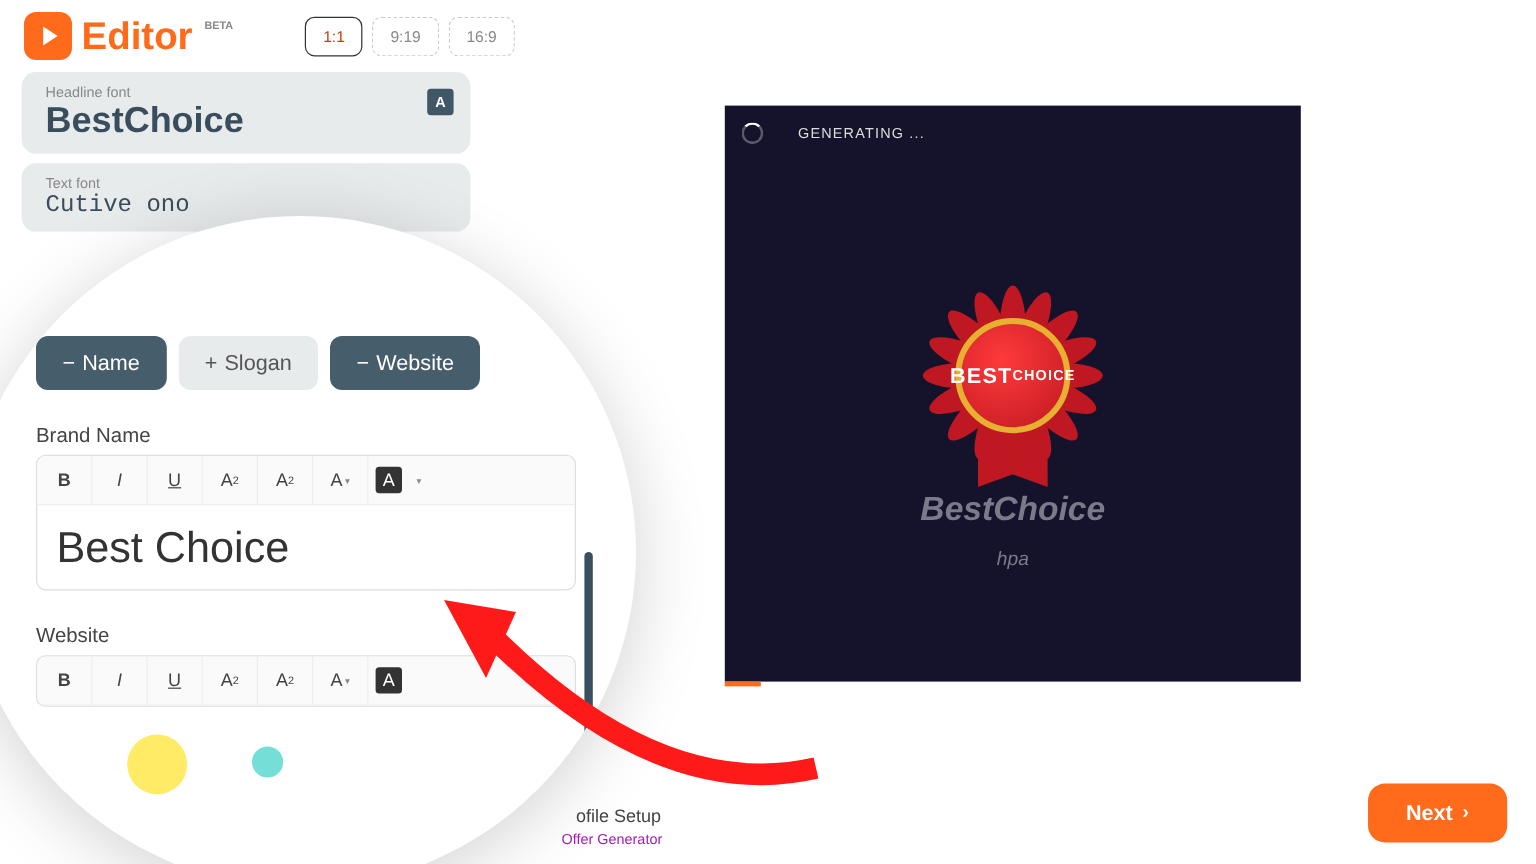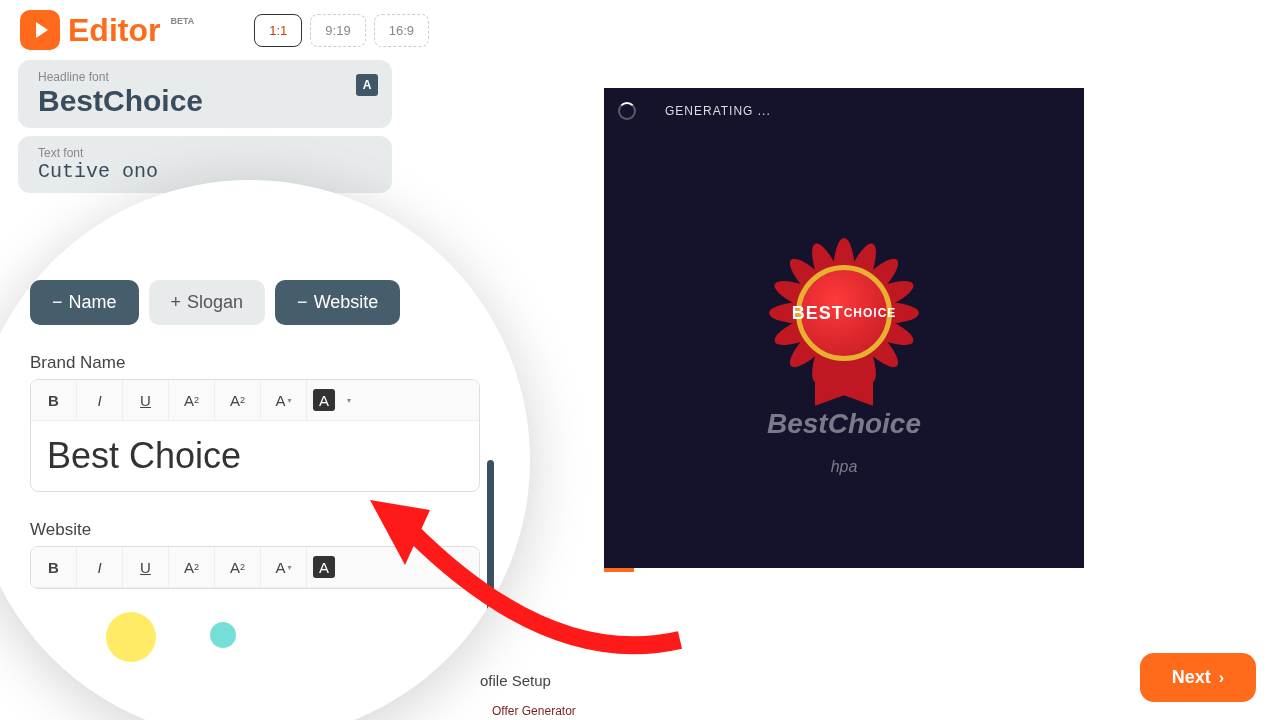--- a/index.html
+++ b/index.html
@@ -61,21 +61,21 @@
 .badge-t2 { font-size: 12px; letter-spacing: 1px; }
 .ribbon { position: absolute; top: 122px; width: 32px; height: 40px; background: #c01822; }
 .ribbon.l { left: 46px; transform: skewY(-20deg); }
 .ribbon.r { right: 46px; transform: skewY(20deg); }
 
 .brand-name { position: absolute; left: 50%; top: 320px; transform: translateX(-50%); font-size: 28px; font-style: italic; font-weight: 700; color: #7a7a8a; }
 .brand-sub { position: absolute; left: 50%; top: 370px; transform: translateX(-50%); font-size: 16px; color: #7a7a8a; font-style: italic; }
 
 .arrow { position: absolute; left: 350px; top: 470px; width: 350px; height: 200px; pointer-events: none; z-index: 20; }
 .footer-text { position: absolute; left: 480px; top: 672px; font-size: 15px; color: #444; }
-.footer-sub { position: absolute; left: 492px; top: 692px; font-size: 12px; color: #7f1d1d; margin-top: 12px; }
+.footer-sub { position: absolute; left: 468px; top: 692px; font-size: 12px; color: #a21caf; }
 .next-btn { position: absolute; right: 24px; bottom: 18px; background: #ff6b1a; color: #fff; padding: 14px 32px; border-radius: 14px; font-size: 18px; font-weight: 600; display: flex; align-items: center; gap: 8px; cursor: pointer; }
 .next-btn .chev { font-size: 16px; }
 </style>
 </head>
 <body>
 
 <div class="header">
   <div class="logo">
     <div class="logo-icon"></div>
     <span class="logo-text">Editor</span>

